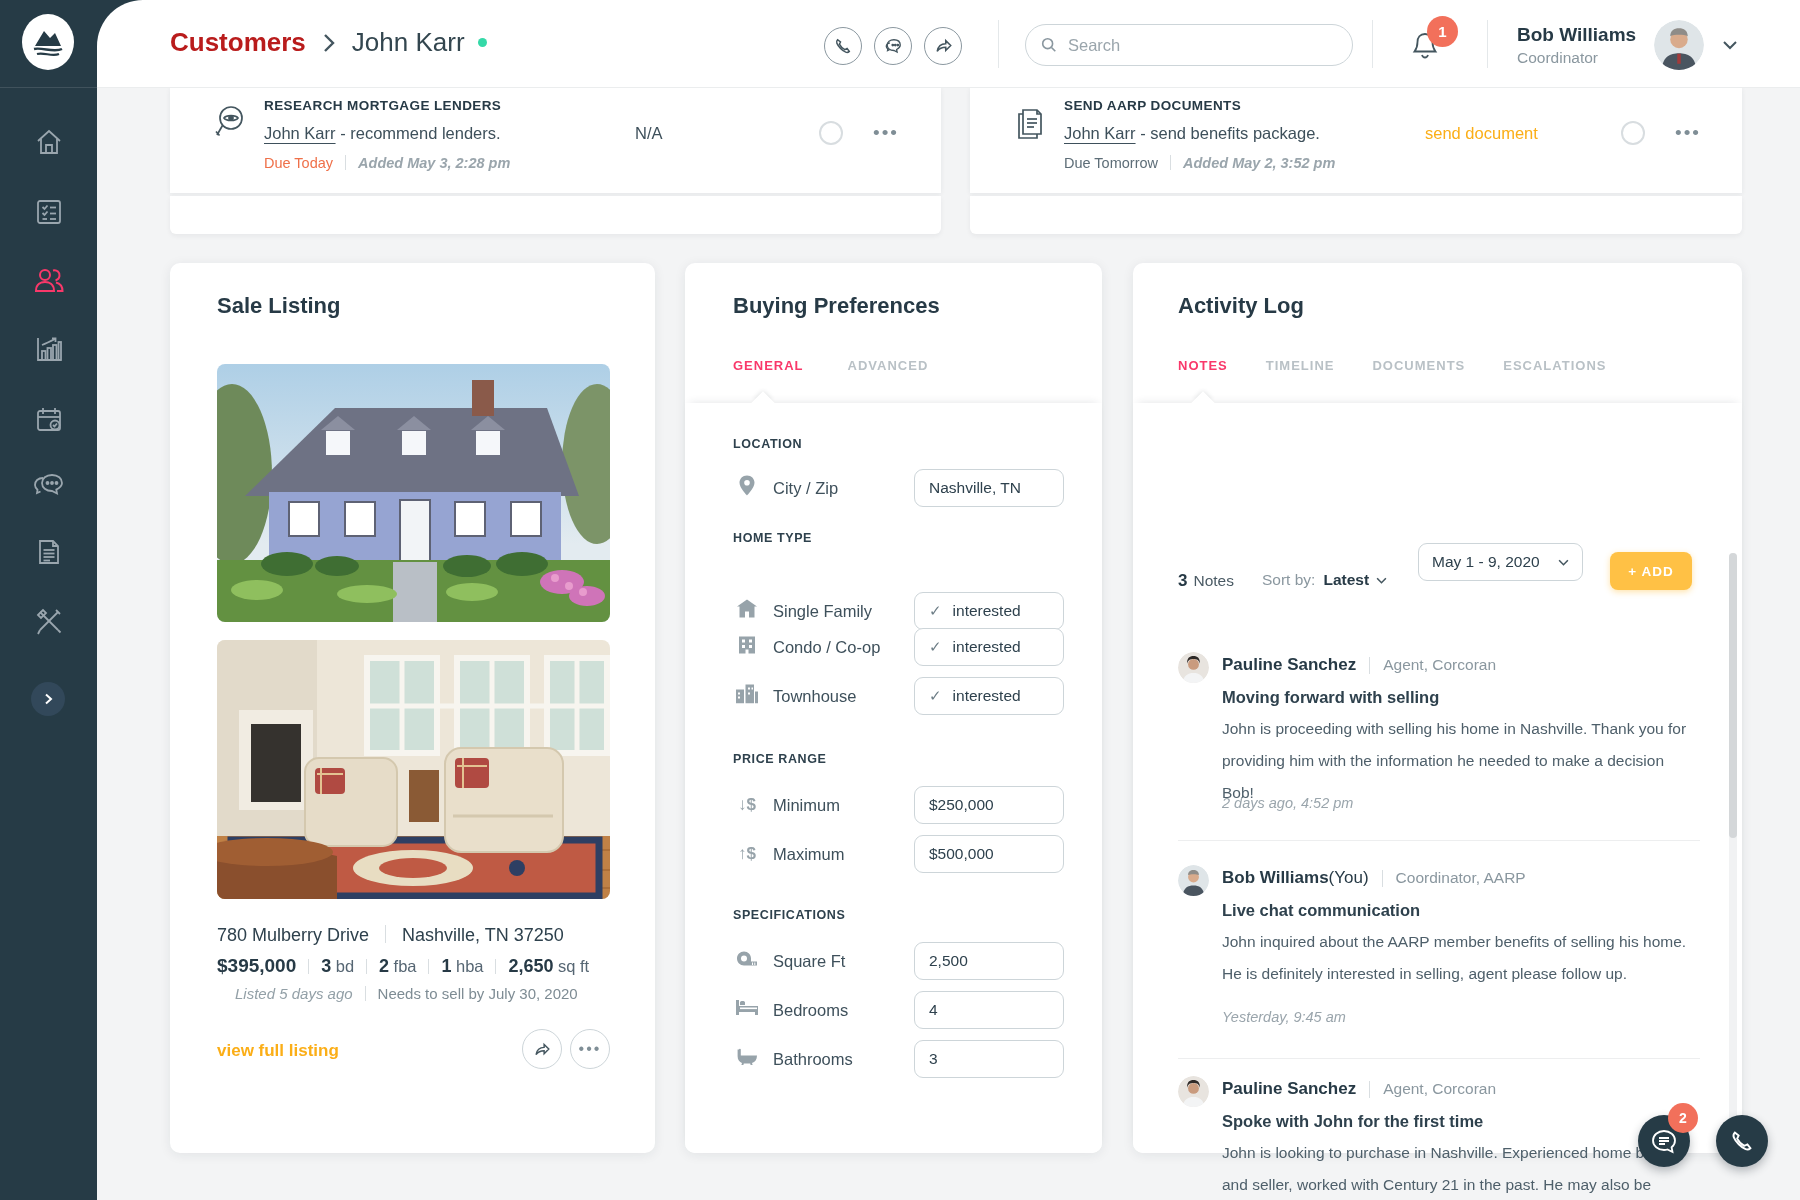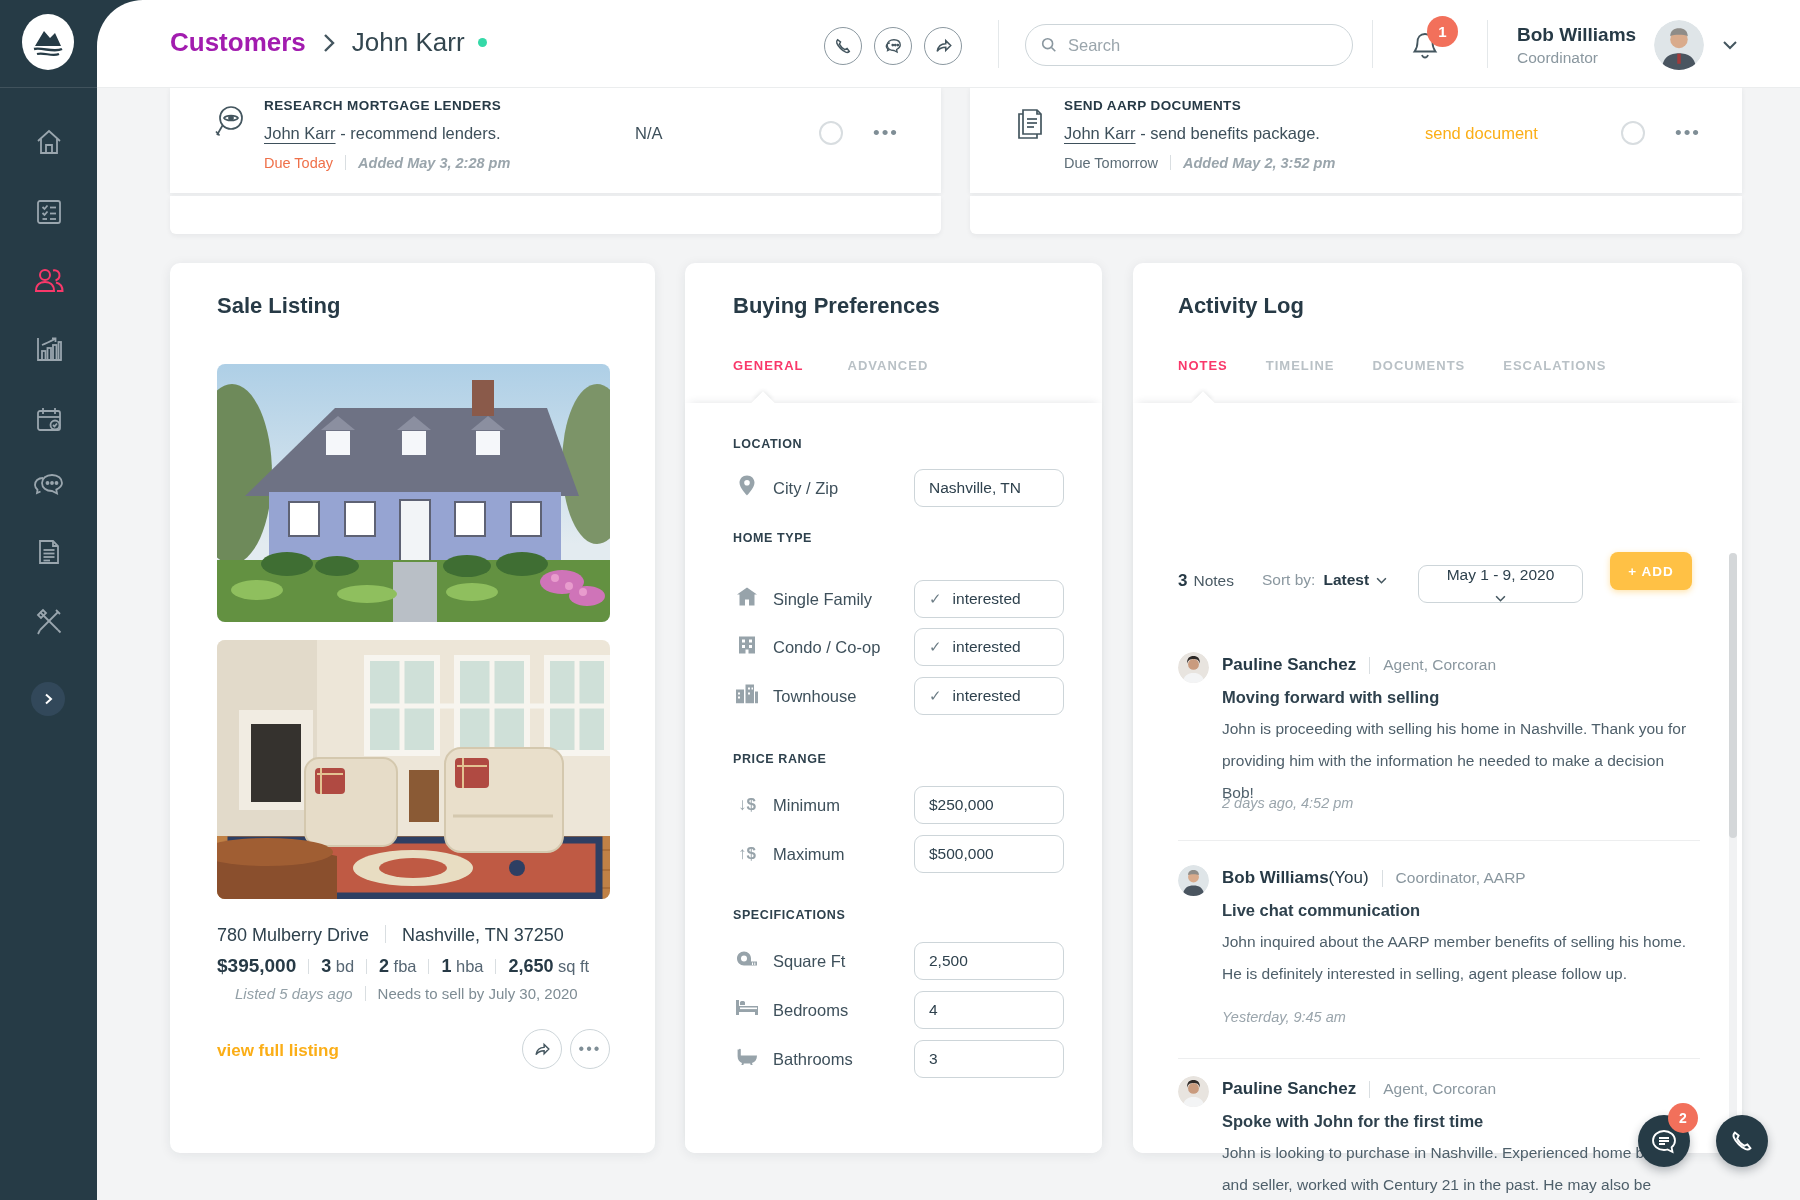--- a/index.html
+++ b/index.html
@@ -14,21 +14,21 @@
     display:flex; align-items:center; justify-content:center; }
   #sidebar .toprule { position:absolute; left:0; top:87px; width:97px; height:1px; background:rgba(255,255,255,.12); }
   .navitem { position:absolute; left:0; width:97px; height:48px; display:flex; align-items:center; justify-content:center; cursor:pointer; }
   .navchev { position:absolute; left:31px; top:682px; width:34px; height:34px; border-radius:50%; background:#32485A;
     display:flex; align-items:center; justify-content:center; cursor:pointer; }
 
   
   #header { left:97px; top:0; width:1703px; height:88px; background:#fff; border-top-left-radius:46px;
     border-bottom:1px solid #EBEDEE; z-index:4; }
   #corner-dark { left:97px; top:0; width:60px; height:60px; background:#263B46; z-index:3; }
-  .crumb-main { font-size:26px; font-weight:bold; color:#a21caf; }
+  .crumb-main { font-size:26px; font-weight:bold; color:#b91c1c; }
   .crumb-cur  { font-size:26px; color:#33464F; }
   .dot-online { width:9px; height:9px; border-radius:50%; background:#35D9A8; display:inline-block; }
   .hcircle { width:38px; height:38px; border-radius:50%; border:1.5px solid #8B98A0; display:flex; align-items:center; justify-content:center; cursor:pointer; background:#fff; }
   .vsep { width:1px; background:#E4E8EA; }
   #search-pill { left:1025px; top:24px; width:328px; height:42px; border:1.5px solid #CDD5D9; border-radius:21px; background:#fff;
     display:flex; align-items:center; padding:0 14px; gap:10px; }
   #search-pill input { border:none; outline:none; flex:1; font-size:16.5px; font-family:"Liberation Sans",sans-serif; color:#3E505B; background:transparent; }
   #search-pill input::placeholder { color:#9AA5AC; }
   .badge { border-radius:50%; background:#F2705B; color:#fff; font-weight:bold; display:flex; align-items:center; justify-content:center; }
   #user-name { font-size:19px; font-weight:bold; color:#273A46; }
@@ -458,21 +458,21 @@
         <span class="ric">
           <svg width="18" height="22" viewBox="0 0 18 22" fill="#97A3AA">
               <path d="M9 1 C4.6 1 1.5 4.2 1.5 8.3 C1.5 13.5 9 21 9 21 C9 21 16.5 13.5 16.5 8.3 C16.5 4.2 13.4 1 9 1 Z M9 11 A2.8 2.8 0 1 1 9 5.4 A2.8 2.8 0 0 1 9 11 Z"></path>
             </svg>
         </span>
         <span class="rlabel">City / Zip</span>
         <div class="field">Nashville, TN</div>
       </div>
 
       <div class="seclabel abs" style="left:48px; top:128px;">HOME TYPE</div>
-      <div class="bp-row" style="top:176px;text-align:center;">
+      <div class="bp-row" style="top:188px;text-align:center;">
         <span class="ric">
           <svg width="22" height="20" viewBox="0 0 22 20" fill="#97A3AA">
               <path d="M11 1 L1 8 H3.5 V19 H9 V13 H13 V19 H18.5 V8 H21 Z"></path>
             </svg>
         </span>
         <span class="rlabel">Single Family</span>
         <div class="chkbtn">
           <span class="ck">✓</span>
           <span class="lb">interested</span>
         </div>
@@ -562,21 +562,21 @@
         <span class="ctrl-count-n">3</span>
         <span class="ctrl-count-l">Notes</span>
       </div>
       <div class="abs" style="left:129px; top:168px; display:flex; align-items:center; cursor:pointer;">
         <span class="ctrl-sort-l">Sort by:</span>
         <span class="ctrl-sort-v">Latest</span>
         <svg width="11" height="7" viewBox="0 0 12 8" fill="none" stroke="#44565F" stroke-width="1.8" style="margin-left:7px">
             <path d="M1 1.5 L6 6.5 L11 1.5"></path>
           </svg>
       </div>
-      <div class="datebox" style="left:285px; top:162px;flex-direction:column;">
+      <div class="datebox" style="left:285px; top:140px;">
         <span>May 1 - 9, 2020</span>
         <svg width="11" height="7" viewBox="0 0 12 8" fill="none" stroke="#44565F" stroke-width="1.8">
             <path d="M1 1.5 L6 6.5 L11 1.5"></path>
           </svg>
       </div>
       <div class="addbtn" style="left:477px; top:149px;">+ ADD</div>
 
       <span class="avatar abs" style="left:45px; top:249px; width:31px; height:31px;">
         <svg width="31" height="31" viewBox="0 0 40 40">
             <circle cx="20" cy="20" r="20" fill="#E8E4DF"></circle>

